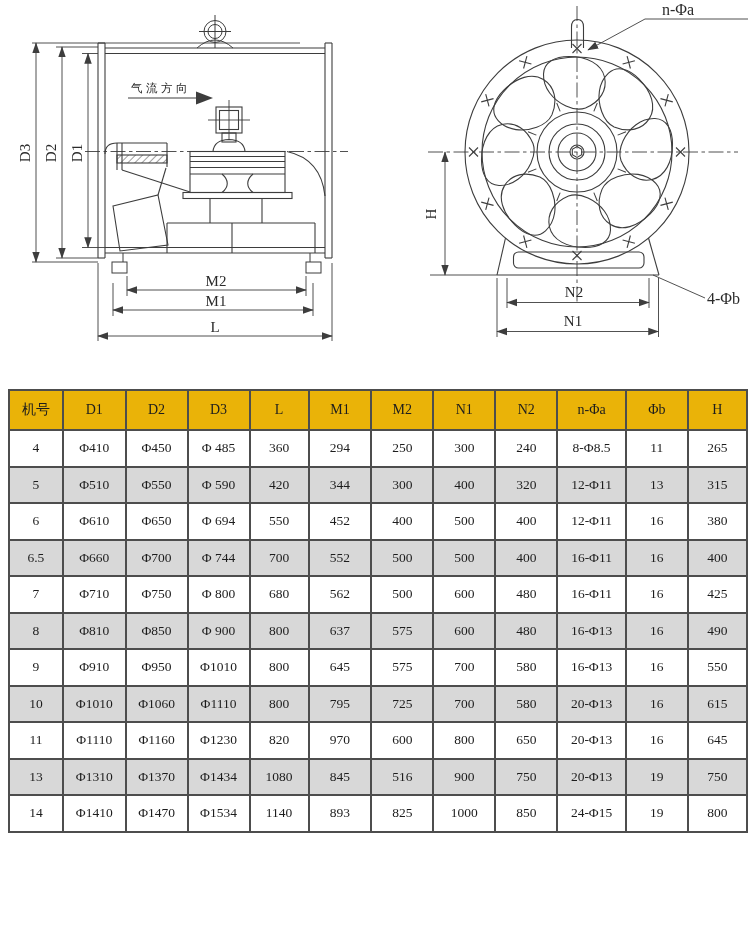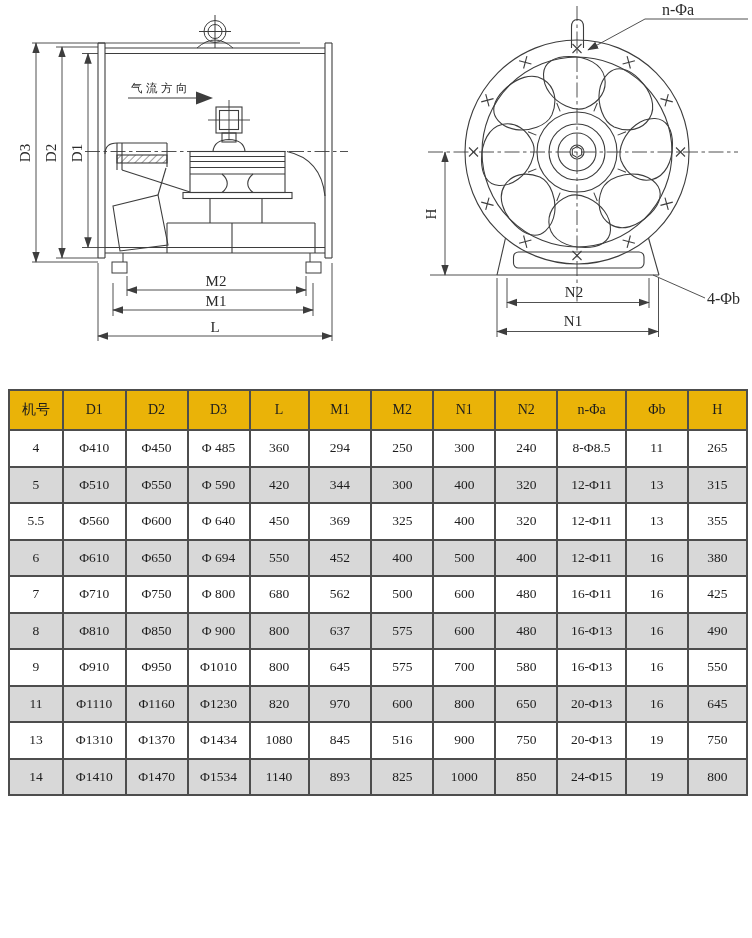--- a/index.html
+++ b/index.html
@@ -294,48 +294,48 @@
             <td>420</td>
             <td>344</td>
             <td>300</td>
             <td>400</td>
             <td>320</td>
             <td>12-Φ11</td>
             <td>13</td>
             <td>315</td>
           </tr>
           <tr>
-            <td>5.5</td>
-            <td>Φ560</td>
-            <td>Φ600</td>
-            <td>Φ 640</td>
-            <td>450</td>
-            <td>369</td>
-            <td>325</td>
-            <td>400</td>
-            <td>320</td>
-            <td>12-Φ11</td>
-            <td>13</td>
-            <td>355</td>
-          </tr>
-          <tr>
             <td>6</td>
             <td>Φ610</td>
             <td>Φ650</td>
             <td>Φ 694</td>
             <td>550</td>
             <td>452</td>
             <td>400</td>
             <td>500</td>
             <td>400</td>
             <td>12-Φ11</td>
             <td>16</td>
             <td>380</td>
           </tr>
           <tr>
+            <td>6.5</td>
+            <td>Φ660</td>
+            <td>Φ700</td>
+            <td>Φ 744</td>
+            <td>700</td>
+            <td>552</td>
+            <td>500</td>
+            <td>500</td>
+            <td>400</td>
+            <td>16-Φ11</td>
+            <td>16</td>
+            <td>400</td>
+          </tr>
+          <tr>
             <td>7</td>
             <td>Φ710</td>
             <td>Φ750</td>
             <td>Φ 800</td>
             <td>680</td>
             <td>562</td>
             <td>500</td>
             <td>600</td>
             <td>480</td>
             <td>16-Φ11</td>
@@ -362,20 +362,34 @@
             <td>Φ950</td>
             <td>Φ1010</td>
             <td>800</td>
             <td>645</td>
             <td>575</td>
             <td>700</td>
             <td>580</td>
             <td>16-Φ13</td>
             <td>16</td>
             <td>550</td>
+          </tr>
+          <tr>
+            <td>10</td>
+            <td>Φ1010</td>
+            <td>Φ1060</td>
+            <td>Φ1110</td>
+            <td>800</td>
+            <td>795</td>
+            <td>725</td>
+            <td>700</td>
+            <td>580</td>
+            <td>20-Φ13</td>
+            <td>16</td>
+            <td>615</td>
           </tr>
           <tr>
             <td>11</td>
             <td>Φ1110</td>
             <td>Φ1160</td>
             <td>Φ1230</td>
             <td>820</td>
             <td>970</td>
             <td>600</td>
             <td>800</td>

